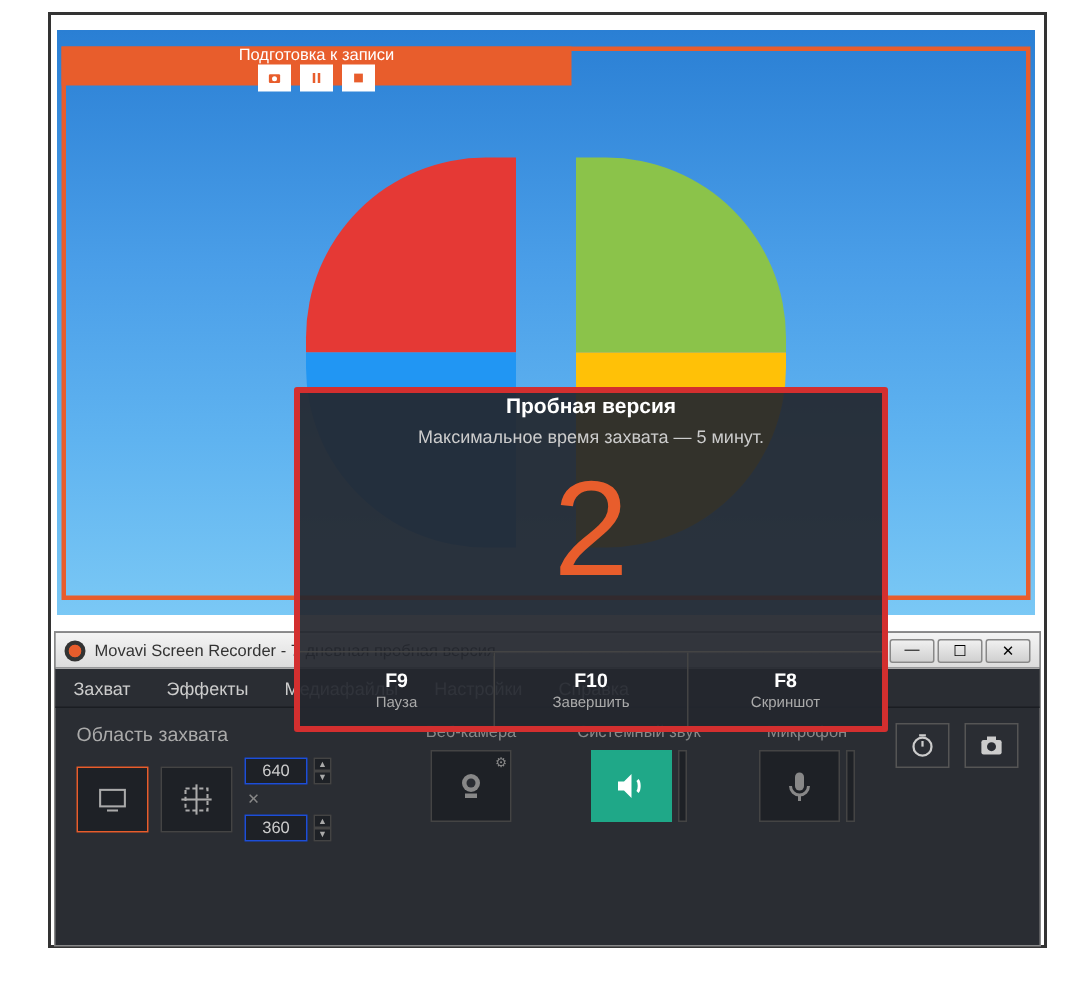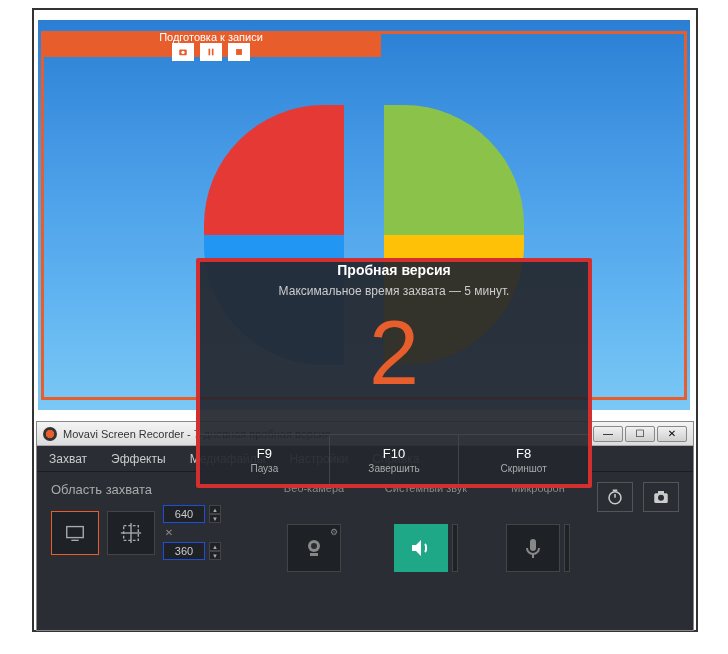--- a/index.html
+++ b/index.html
@@ -23,21 +23,21 @@
 .overlay-btn { width: 22px; height: 18px; background: #fff; border: none; display: flex; align-items: center; justify-content: center; cursor: pointer; }
 .overlay-btn svg { width: 10px; height: 10px; }
 
 .countdown-box { position: absolute; left: 196px; top: 258px; width: 396px; height: 230px; background: rgba(35, 39, 46, 0.93); border: 4px solid #d32f2f; border-radius: 2px; text-align: center; color: #fff; }
 .countdown-box .trial { font-size: 14px; font-weight: bold; margin-bottom: 6px; }
 .countdown-box .limit { font-size: 12px; color: #ccc; margin-bottom: 10px; }
 .countdown-box .num { font-size: 90px; font-weight: 300; color: #e85d2c; line-height: 1; }
 .hotkeys { position: absolute; bottom: 0; left: 0; right: 0; height: 50px; display: flex; border-top: 1px solid #444; }
 .hotkey { flex: 1; display: flex; flex-direction: column; justify-content: center; align-items: center; border-right: 1px solid #444; }
 .hotkey:last-child { border-right: none; }
-.hotkey .key { font-size: 13px; font-weight: normal; color: #fff; }
+.hotkey .key { font-size: 13px; font-weight: bold; color: #fff; }
 .hotkey .label { font-size: 10px; color: #aaa; margin-top: 2px; }
 
 .app-window { position: absolute; left: 36px; top: 421px; width: 658px; height: 210px; background: #2a2d33; border: 1px solid #888; }
 .titlebar { height: 24px; background: linear-gradient(#f4f4f4, #dcdcdc); display: flex; align-items: center; padding: 0 6px; border-bottom: 1px solid #aaa; }
 .titlebar .ico { width: 14px; height: 14px; background: radial-gradient(circle, #e85d2c 40%, #333 45%); border-radius: 50%; margin-right: 6px; }
 .titlebar .tt { font-size: 11px; color: #333; flex: 1; }
 .win-btns { display: flex; gap: 2px; }
 .win-btn { width: 30px; height: 16px; background: linear-gradient(#f0f0f0, #d0d0d0); border: 1px solid #888; border-radius: 2px; font-size: 10px; display: flex; align-items: center; justify-content: center; cursor: pointer; }
 
 .menubar { height: 26px; background: #2a2d33; display: flex; align-items: center; padding: 0 12px; gap: 24px; border-bottom: 1px solid #1a1d22; }
@@ -53,21 +53,21 @@
 .sq-btn svg { width: 22px; height: 22px; stroke: #aaa; fill: none; stroke-width: 1.5; }
 .dims { display: flex; flex-direction: column; gap: 4px; }
 .dim-row { display: flex; align-items: center; gap: 4px; }
 .dim-val { background: #1e2126; color: #ccc; font-size: 11px; width: 42px; height: 18px; display: flex; align-items: center; justify-content: center; border: 1px solid #1d4ed8; }
 .dim-step { display: flex; flex-direction: column; }
 .step-btn { width: 12px; height: 9px; background: #1e2126; border: 1px solid #444; font-size: 6px; color: #aaa; cursor: pointer; display: flex; align-items: center; justify-content: center; }
 .dims .x { color: #888; font-size: 10px; text-align: center; width: 12px; }
 
 .sources { display: flex; gap: 22px; flex: 1; }
 .source { display: flex; flex-direction: column; align-items: center; width: 90px; }
-.src-label { color: #888; font-size: 11px; margin-bottom: 26px; height: 16px; }
+.src-label { color: #888; font-size: 11px; margin-bottom: 2px; height: 16px; }
 .src-btn { width: 54px; height: 48px; background: #1e2126; border: 1px solid #444; display: flex; align-items: center; justify-content: center; cursor: pointer; position: relative; }
 .src-btn.on { background: #1fA888; border-color: #1fA888; }
 .src-btn svg { width: 24px; height: 24px; fill: #888; }
 .src-btn.on svg { fill: #fff; }
 .gear { position: absolute; top: 2px; right: 2px; font-size: 9px; color: #888; }
 .src-bar { width: 6px; height: 48px; background: #1e2126; border: 1px solid #444; }
 .src-wrap { display: flex; gap: 4px; align-items: center; }
 
 .right-controls { display: flex; flex-direction: column; align-items: flex-end; gap: 10px; margin-left: auto; }
 .top-icons { display: flex; gap: 10px; }

